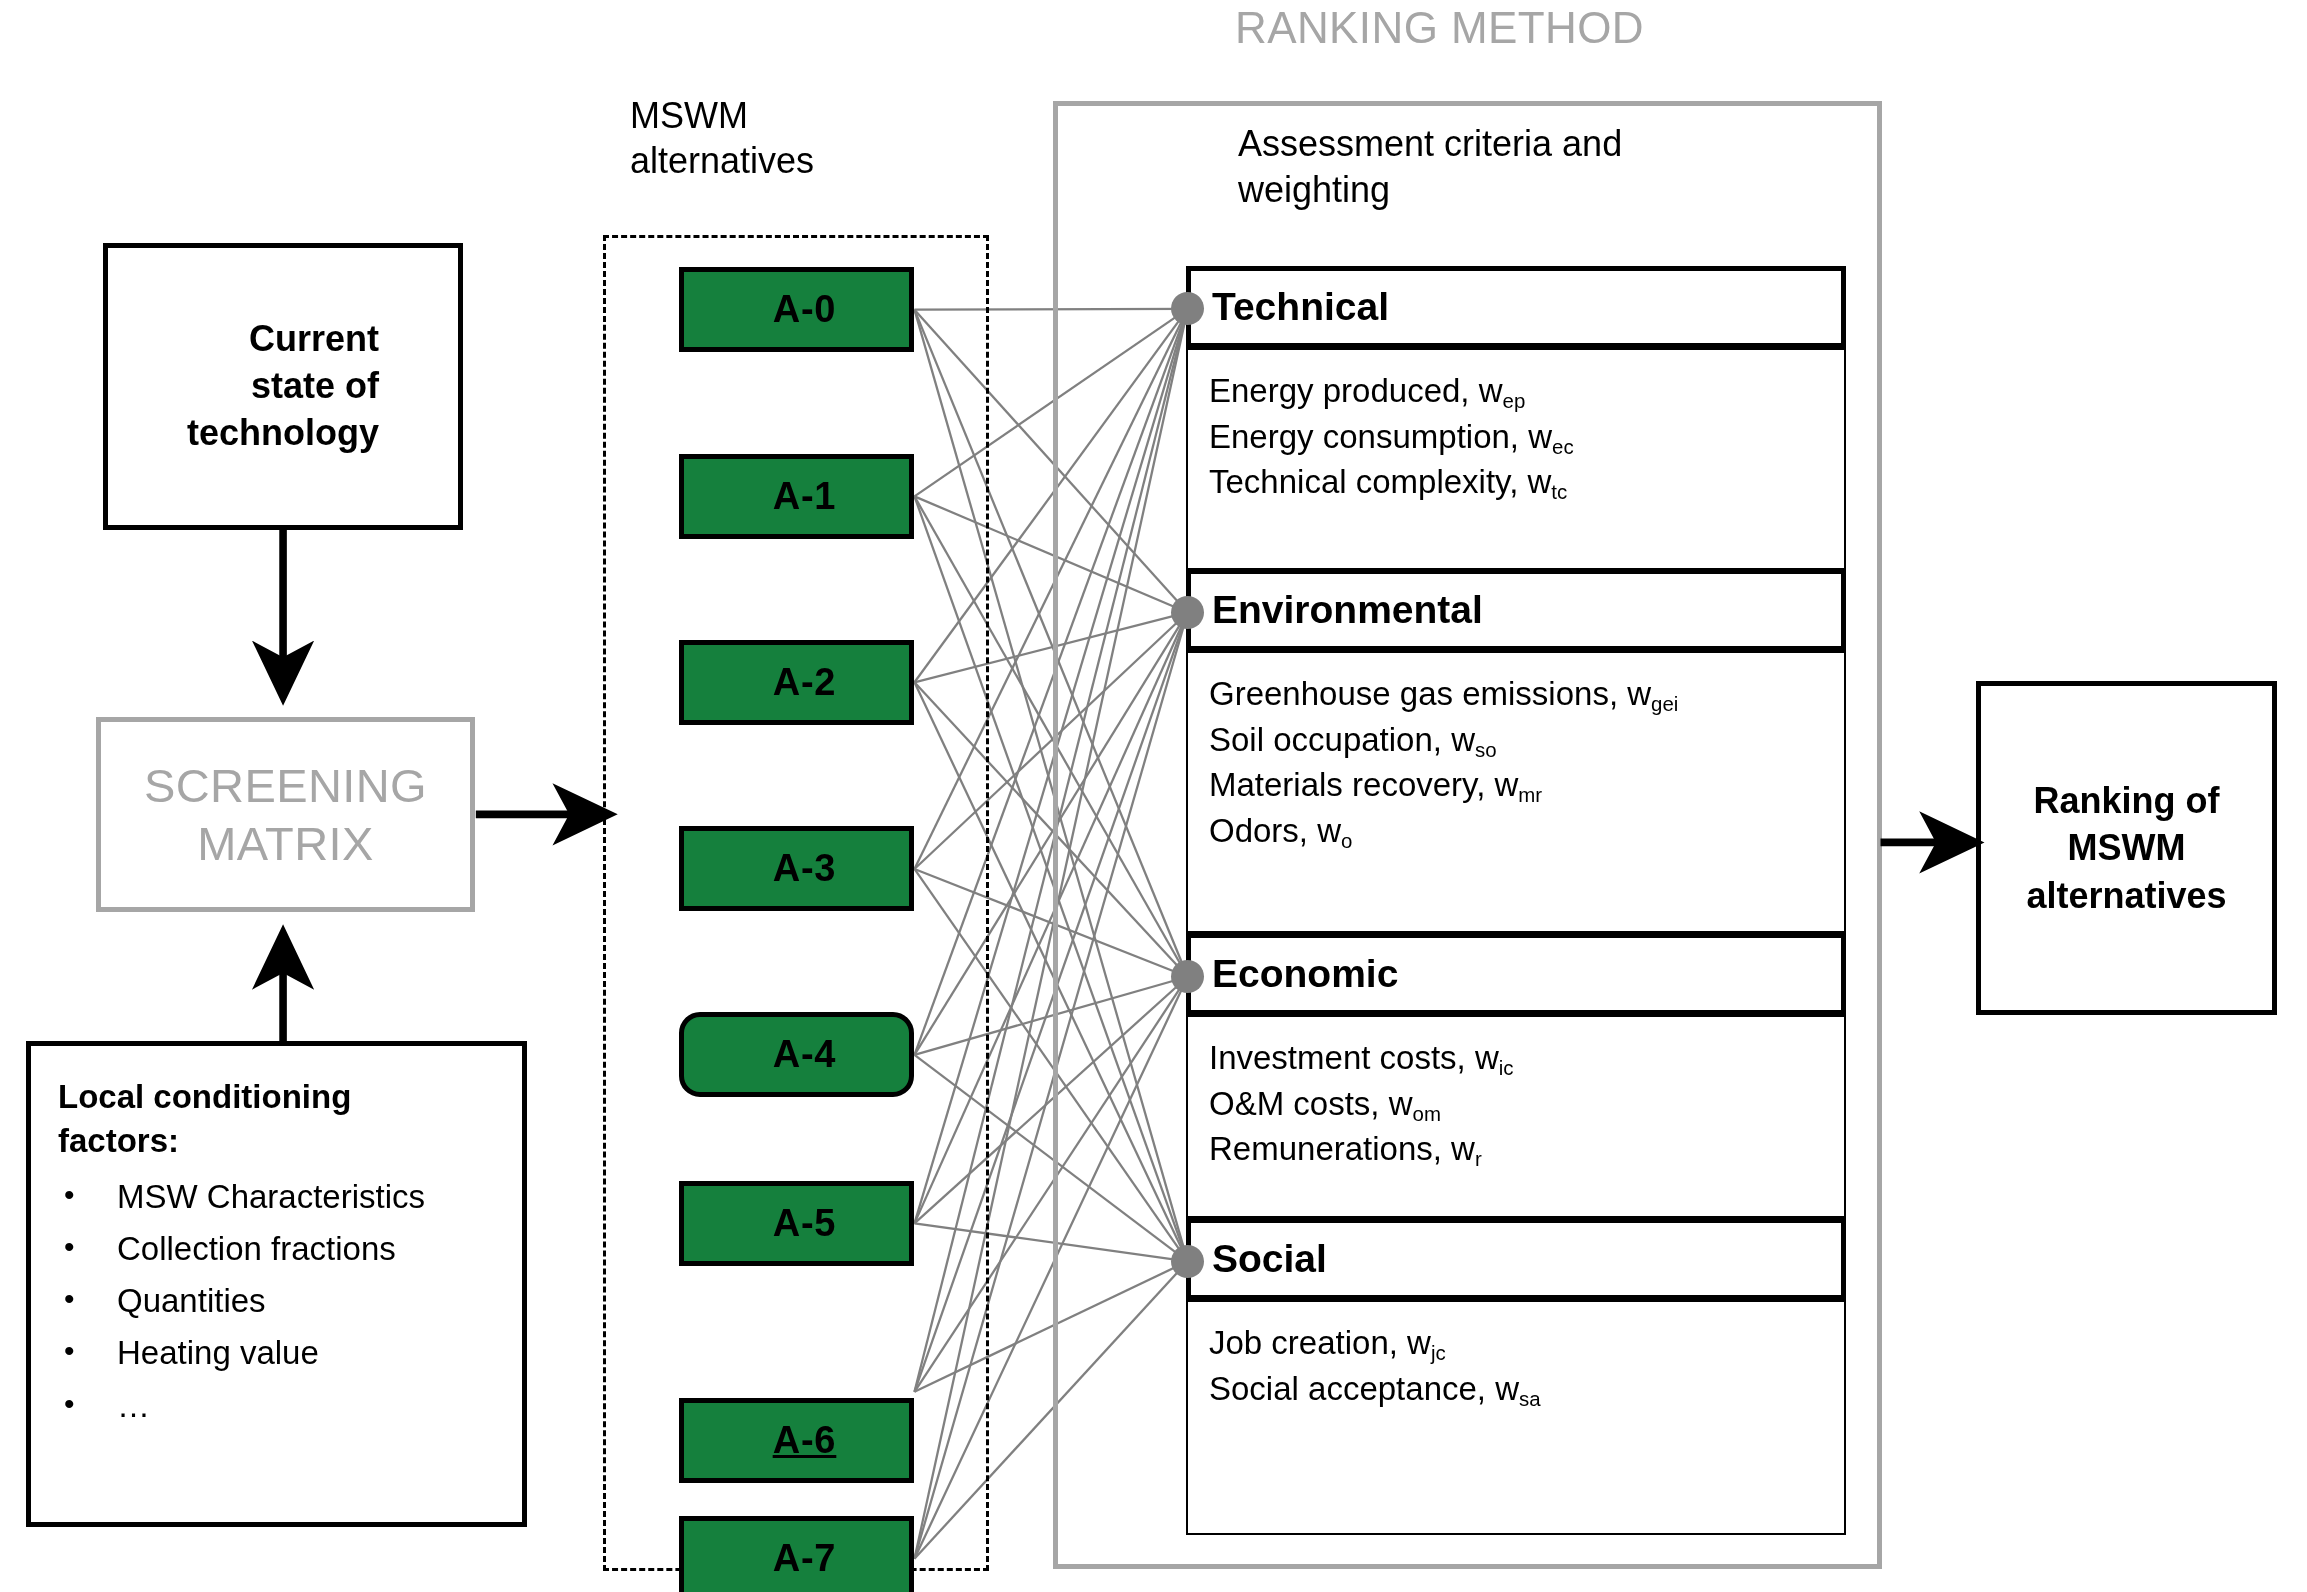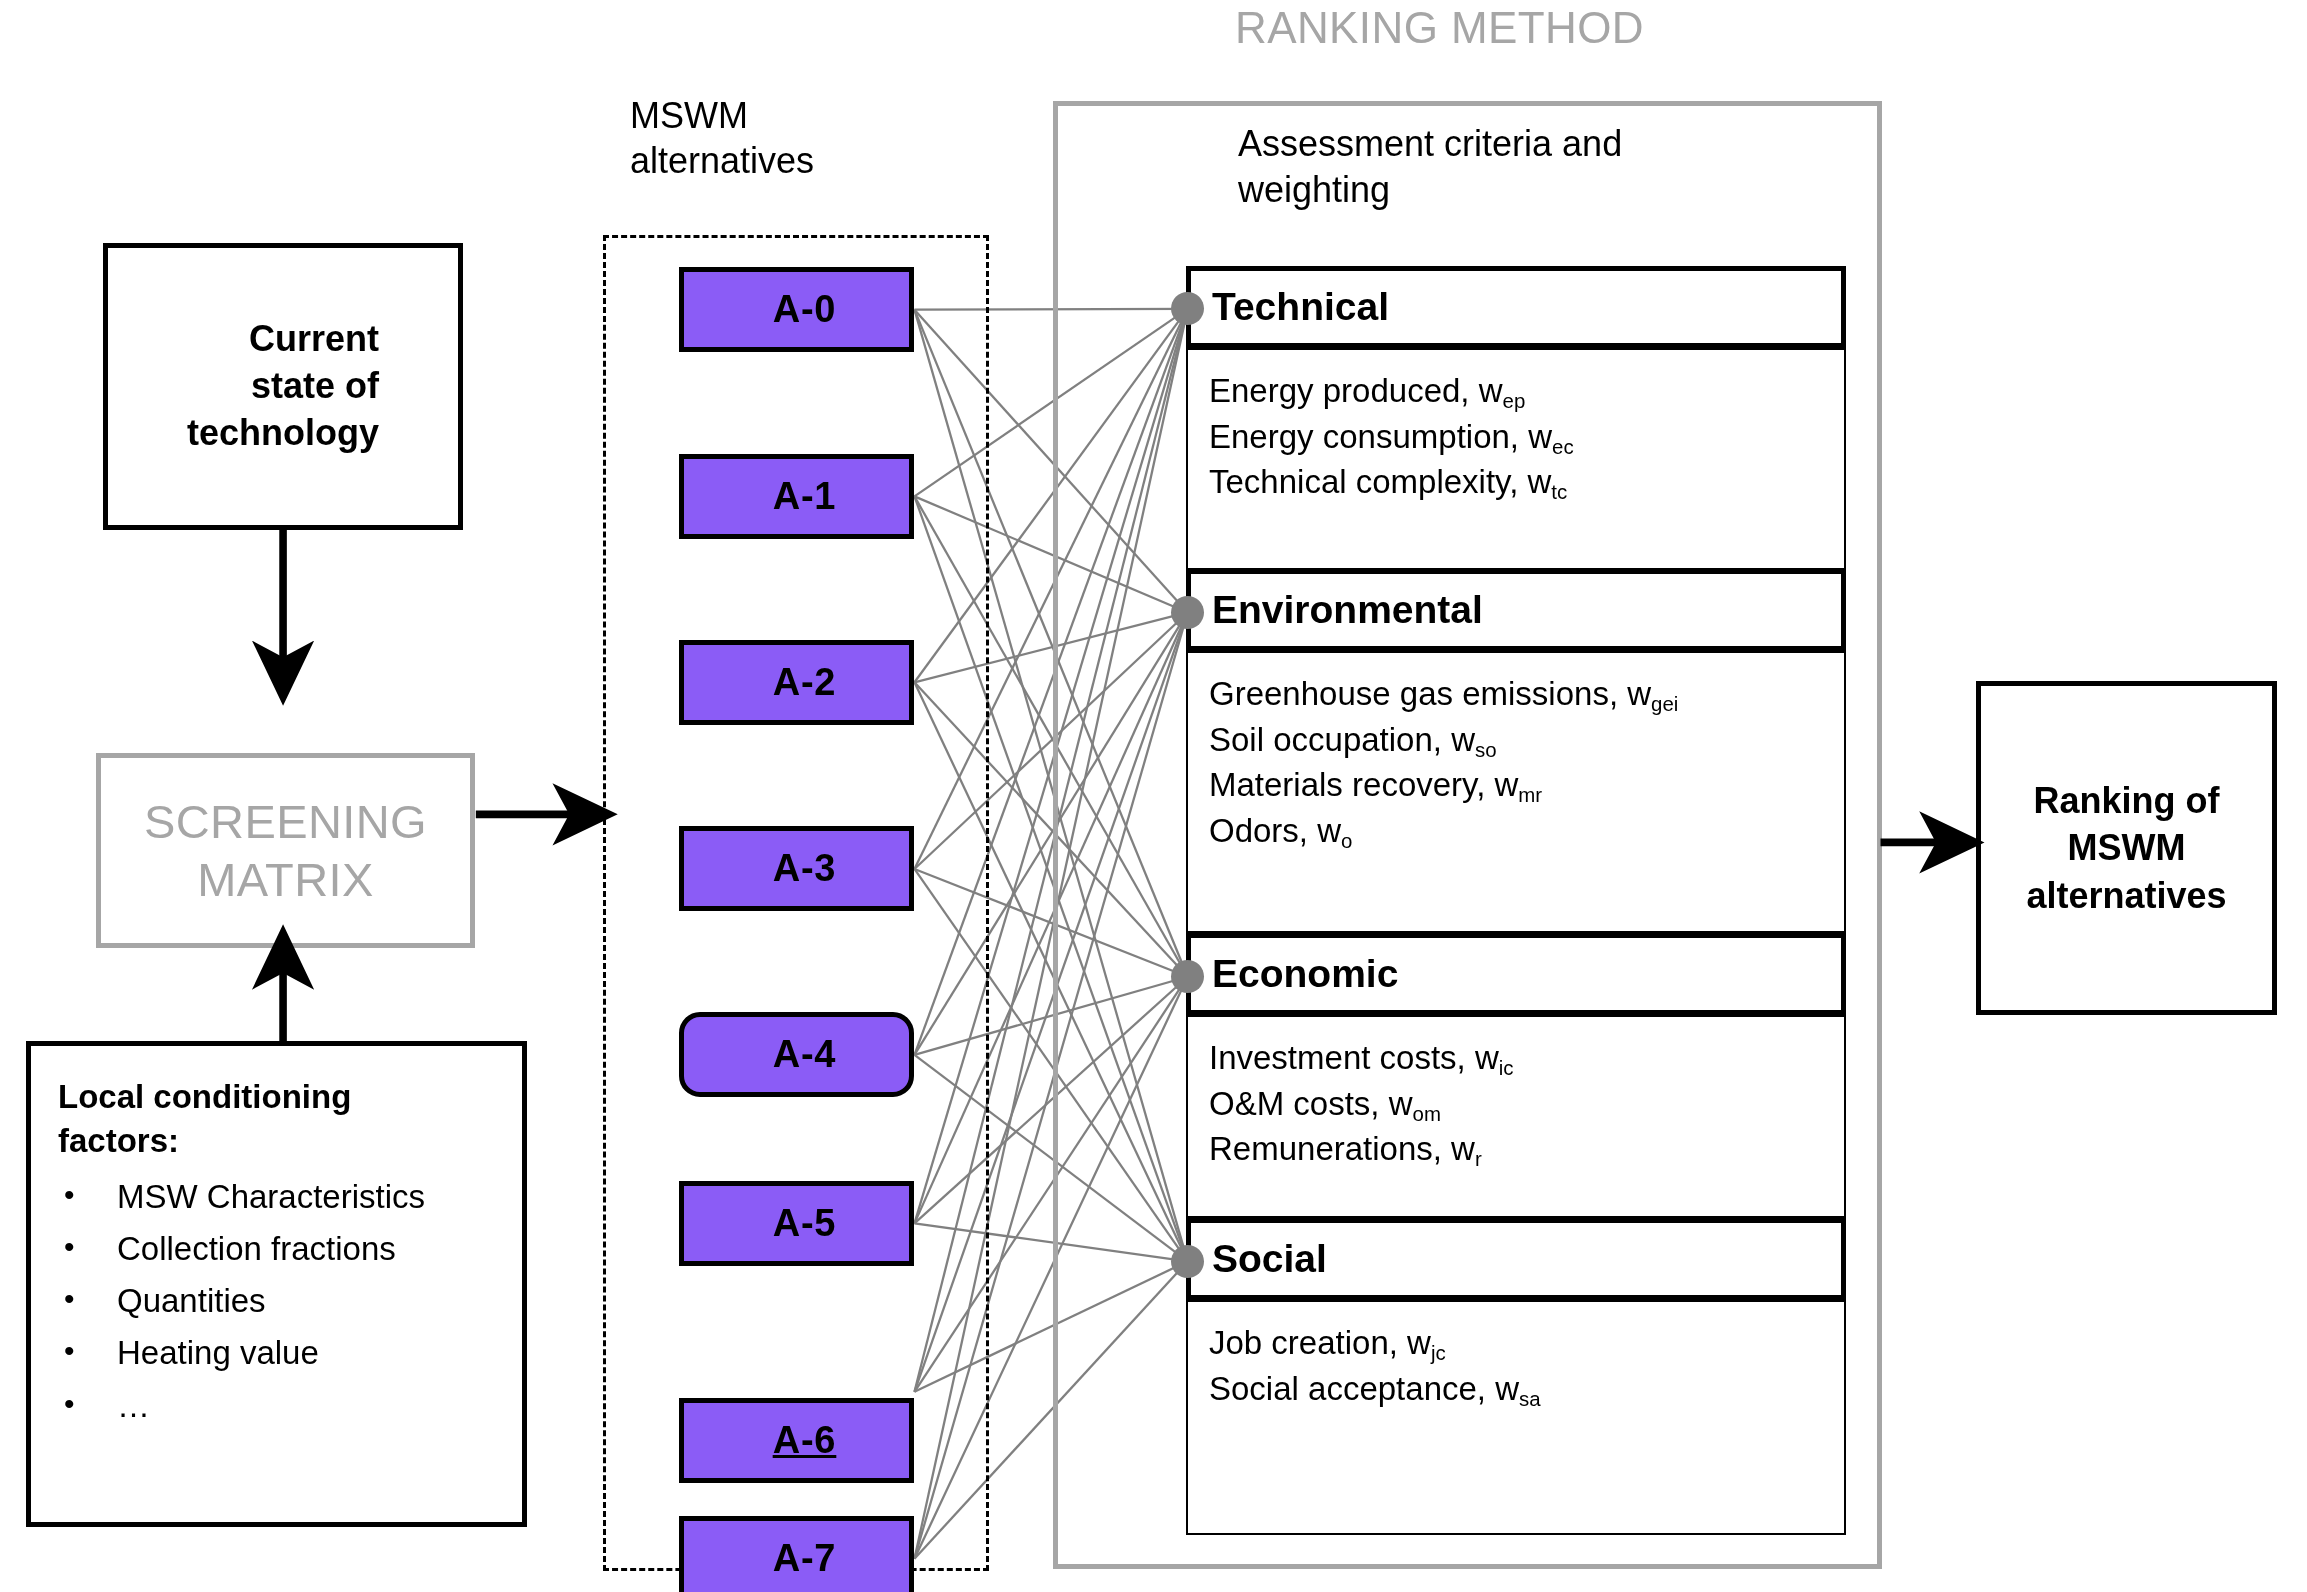--- a/index.html
+++ b/index.html
@@ -29,21 +29,21 @@
   }
   #current-state-box .label {
     font-weight: bold; font-size: 36px; line-height: 1.30;
     text-align: right; color: #000000;
   }
 
   #screening-box {
     left: 96px; top: 717px; width: 379px; height: 195px;
     border: 5.3px solid #a6a6a6;
     background: #ffffff;
-    display: flex; align-items: center; justify-content: center; margin-top: 36px;
+    display: flex; align-items: center; justify-content: center;
   }
   #screening-box .label {
     font-size: 47px; line-height: 1.22; text-align: center;
     color: #a6a6a6; letter-spacing: 0.4px;
   }
 
   #local-factors-box {
     left: 26px; top: 1041px; width: 501px; height: 486px;
     border: 5.3px solid #000000;
     background: #ffffff;
@@ -71,21 +71,21 @@
     border: 3.8px dashed #000000;
     background: transparent;
   }
   #mswm-alt-label {
     left: 630px; top: 93px; width: 319px;
     font-size: 36px; line-height: 1.25; color: #000;
   }
   .alt-box {
     width: 235px; height: 85px;
     border: 5.3px solid #000000;
-    background: #8b5cf6;
+    background: #15803d;
     display: flex; align-items: center; justify-content: center; padding-left: 16px;
   }
   .alt-box .alt-label {
     font-weight: bold; font-size: 38px; color: #000; letter-spacing: 0.8px;
   }
 
   
   #ranking-method-title {
     left: 1214px; top: 3px; width: 607px;
     font-size: 44px; color: #a6a6a6; text-align: left;

